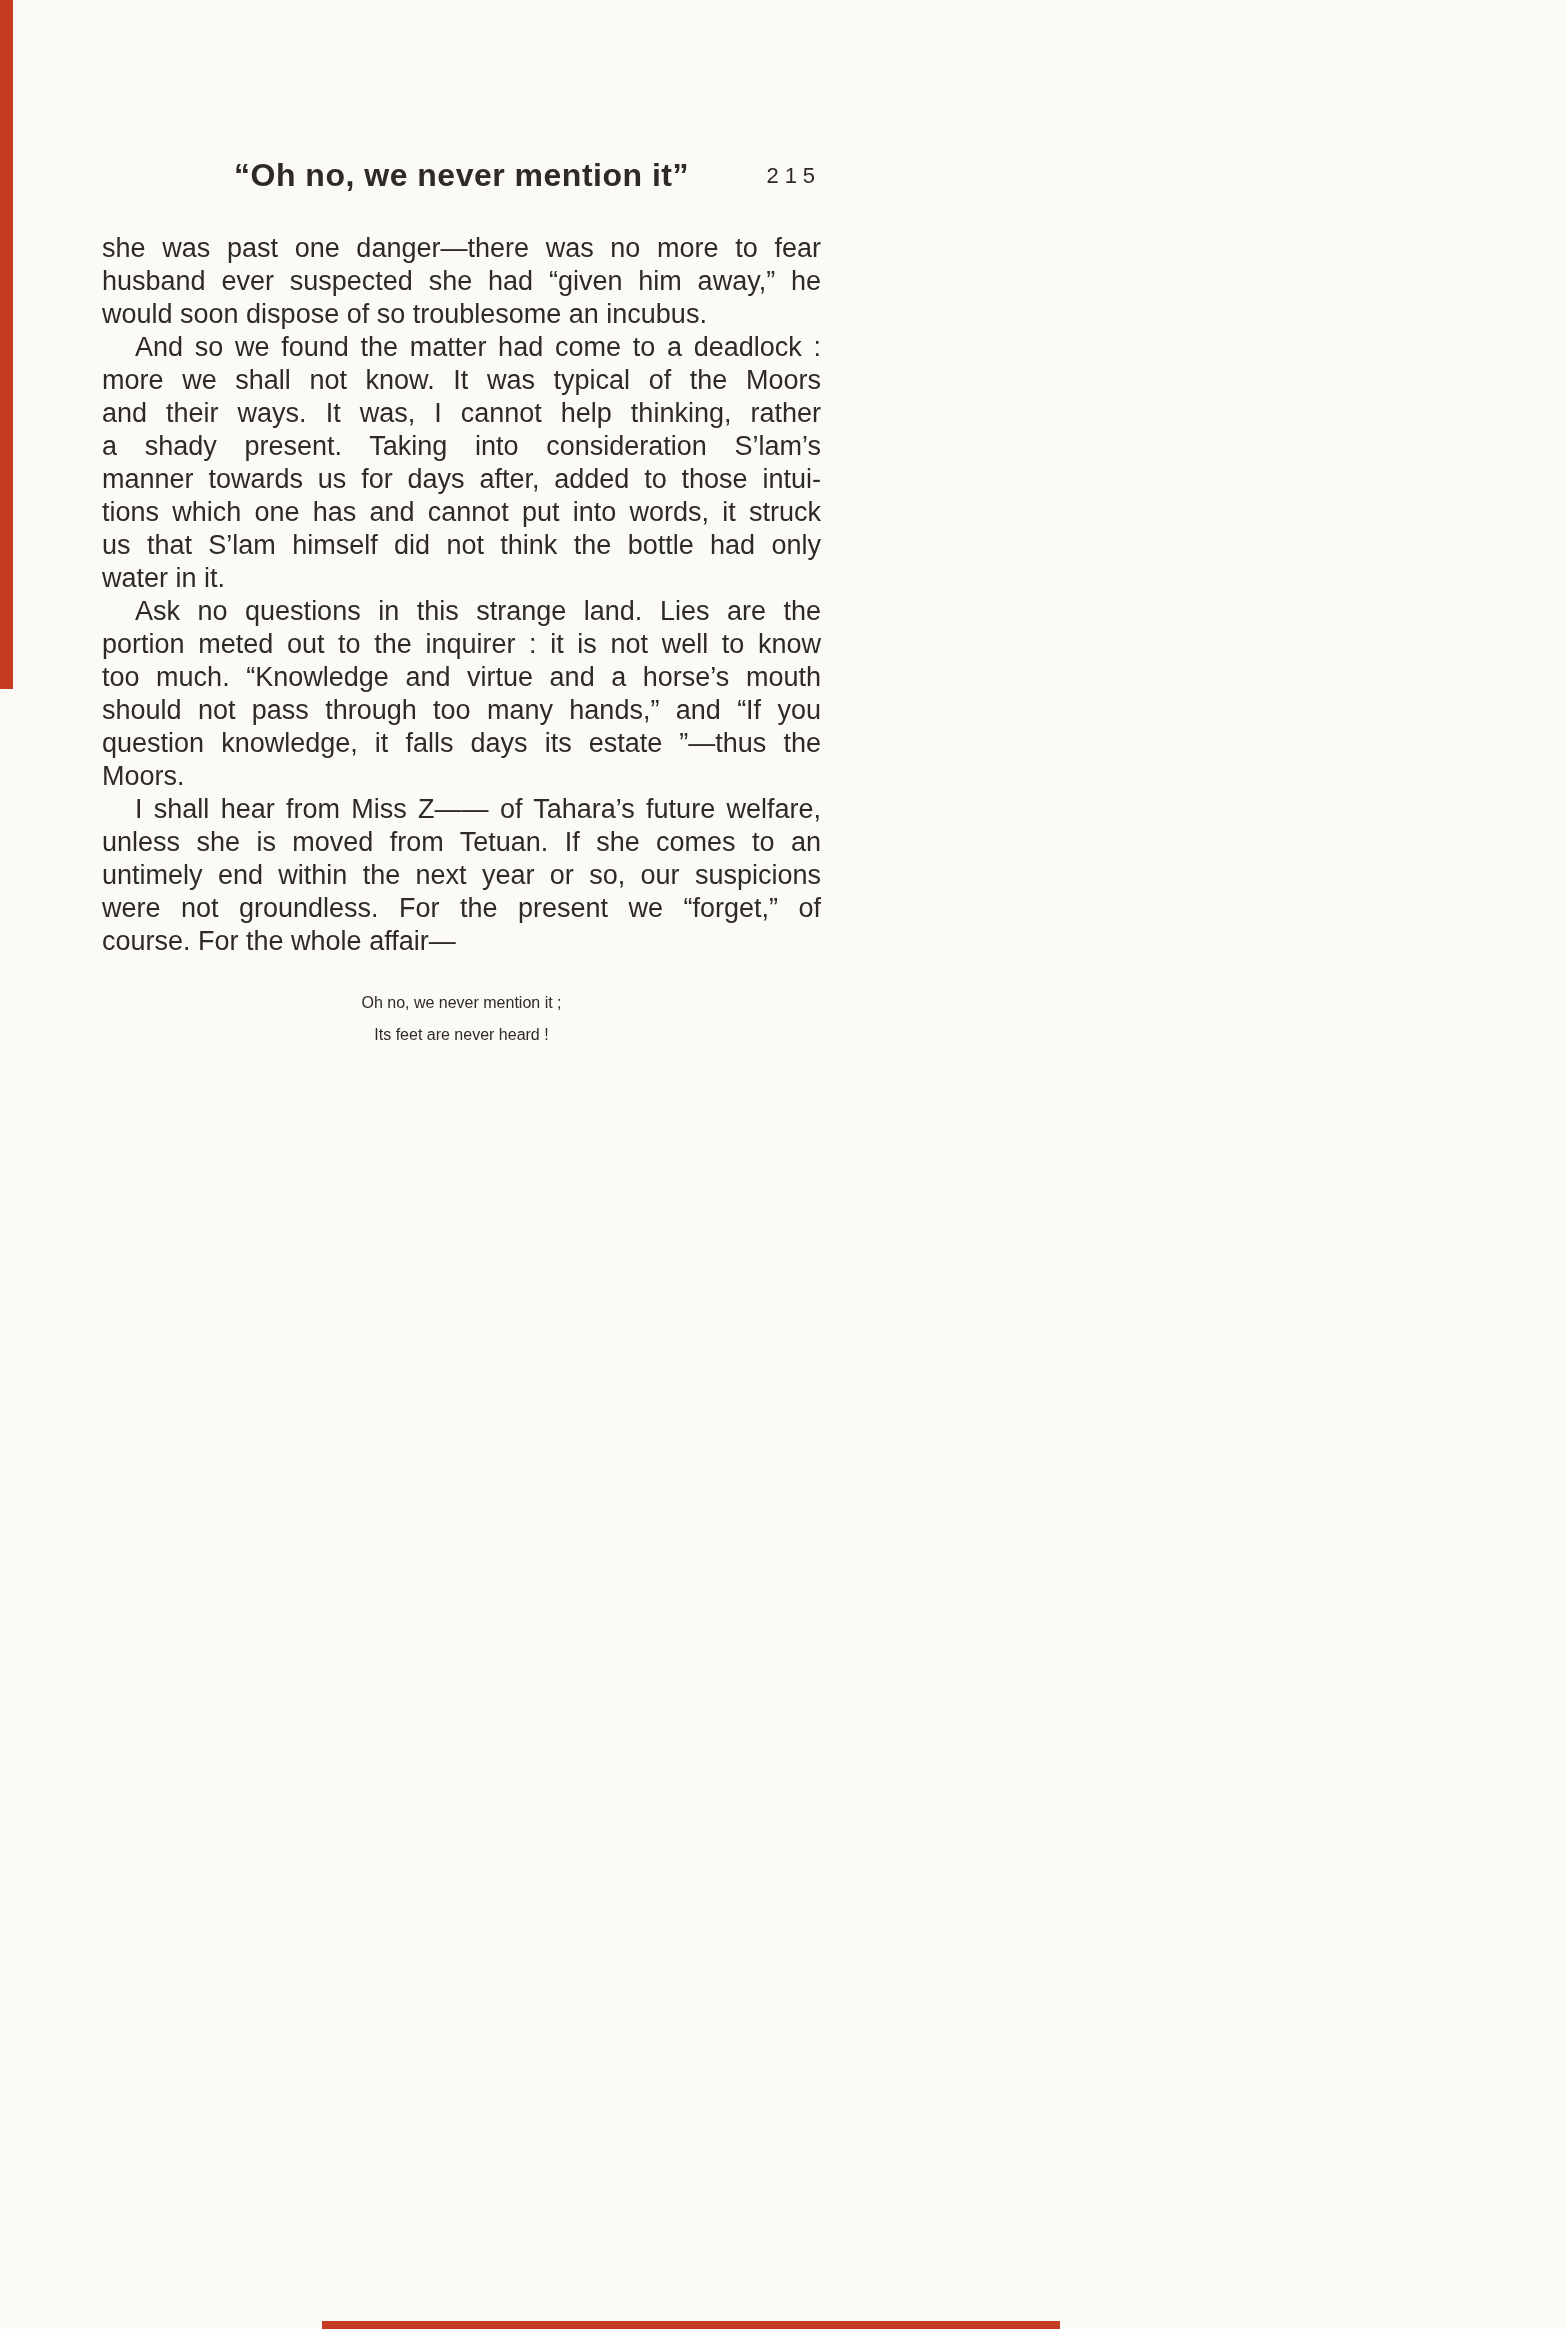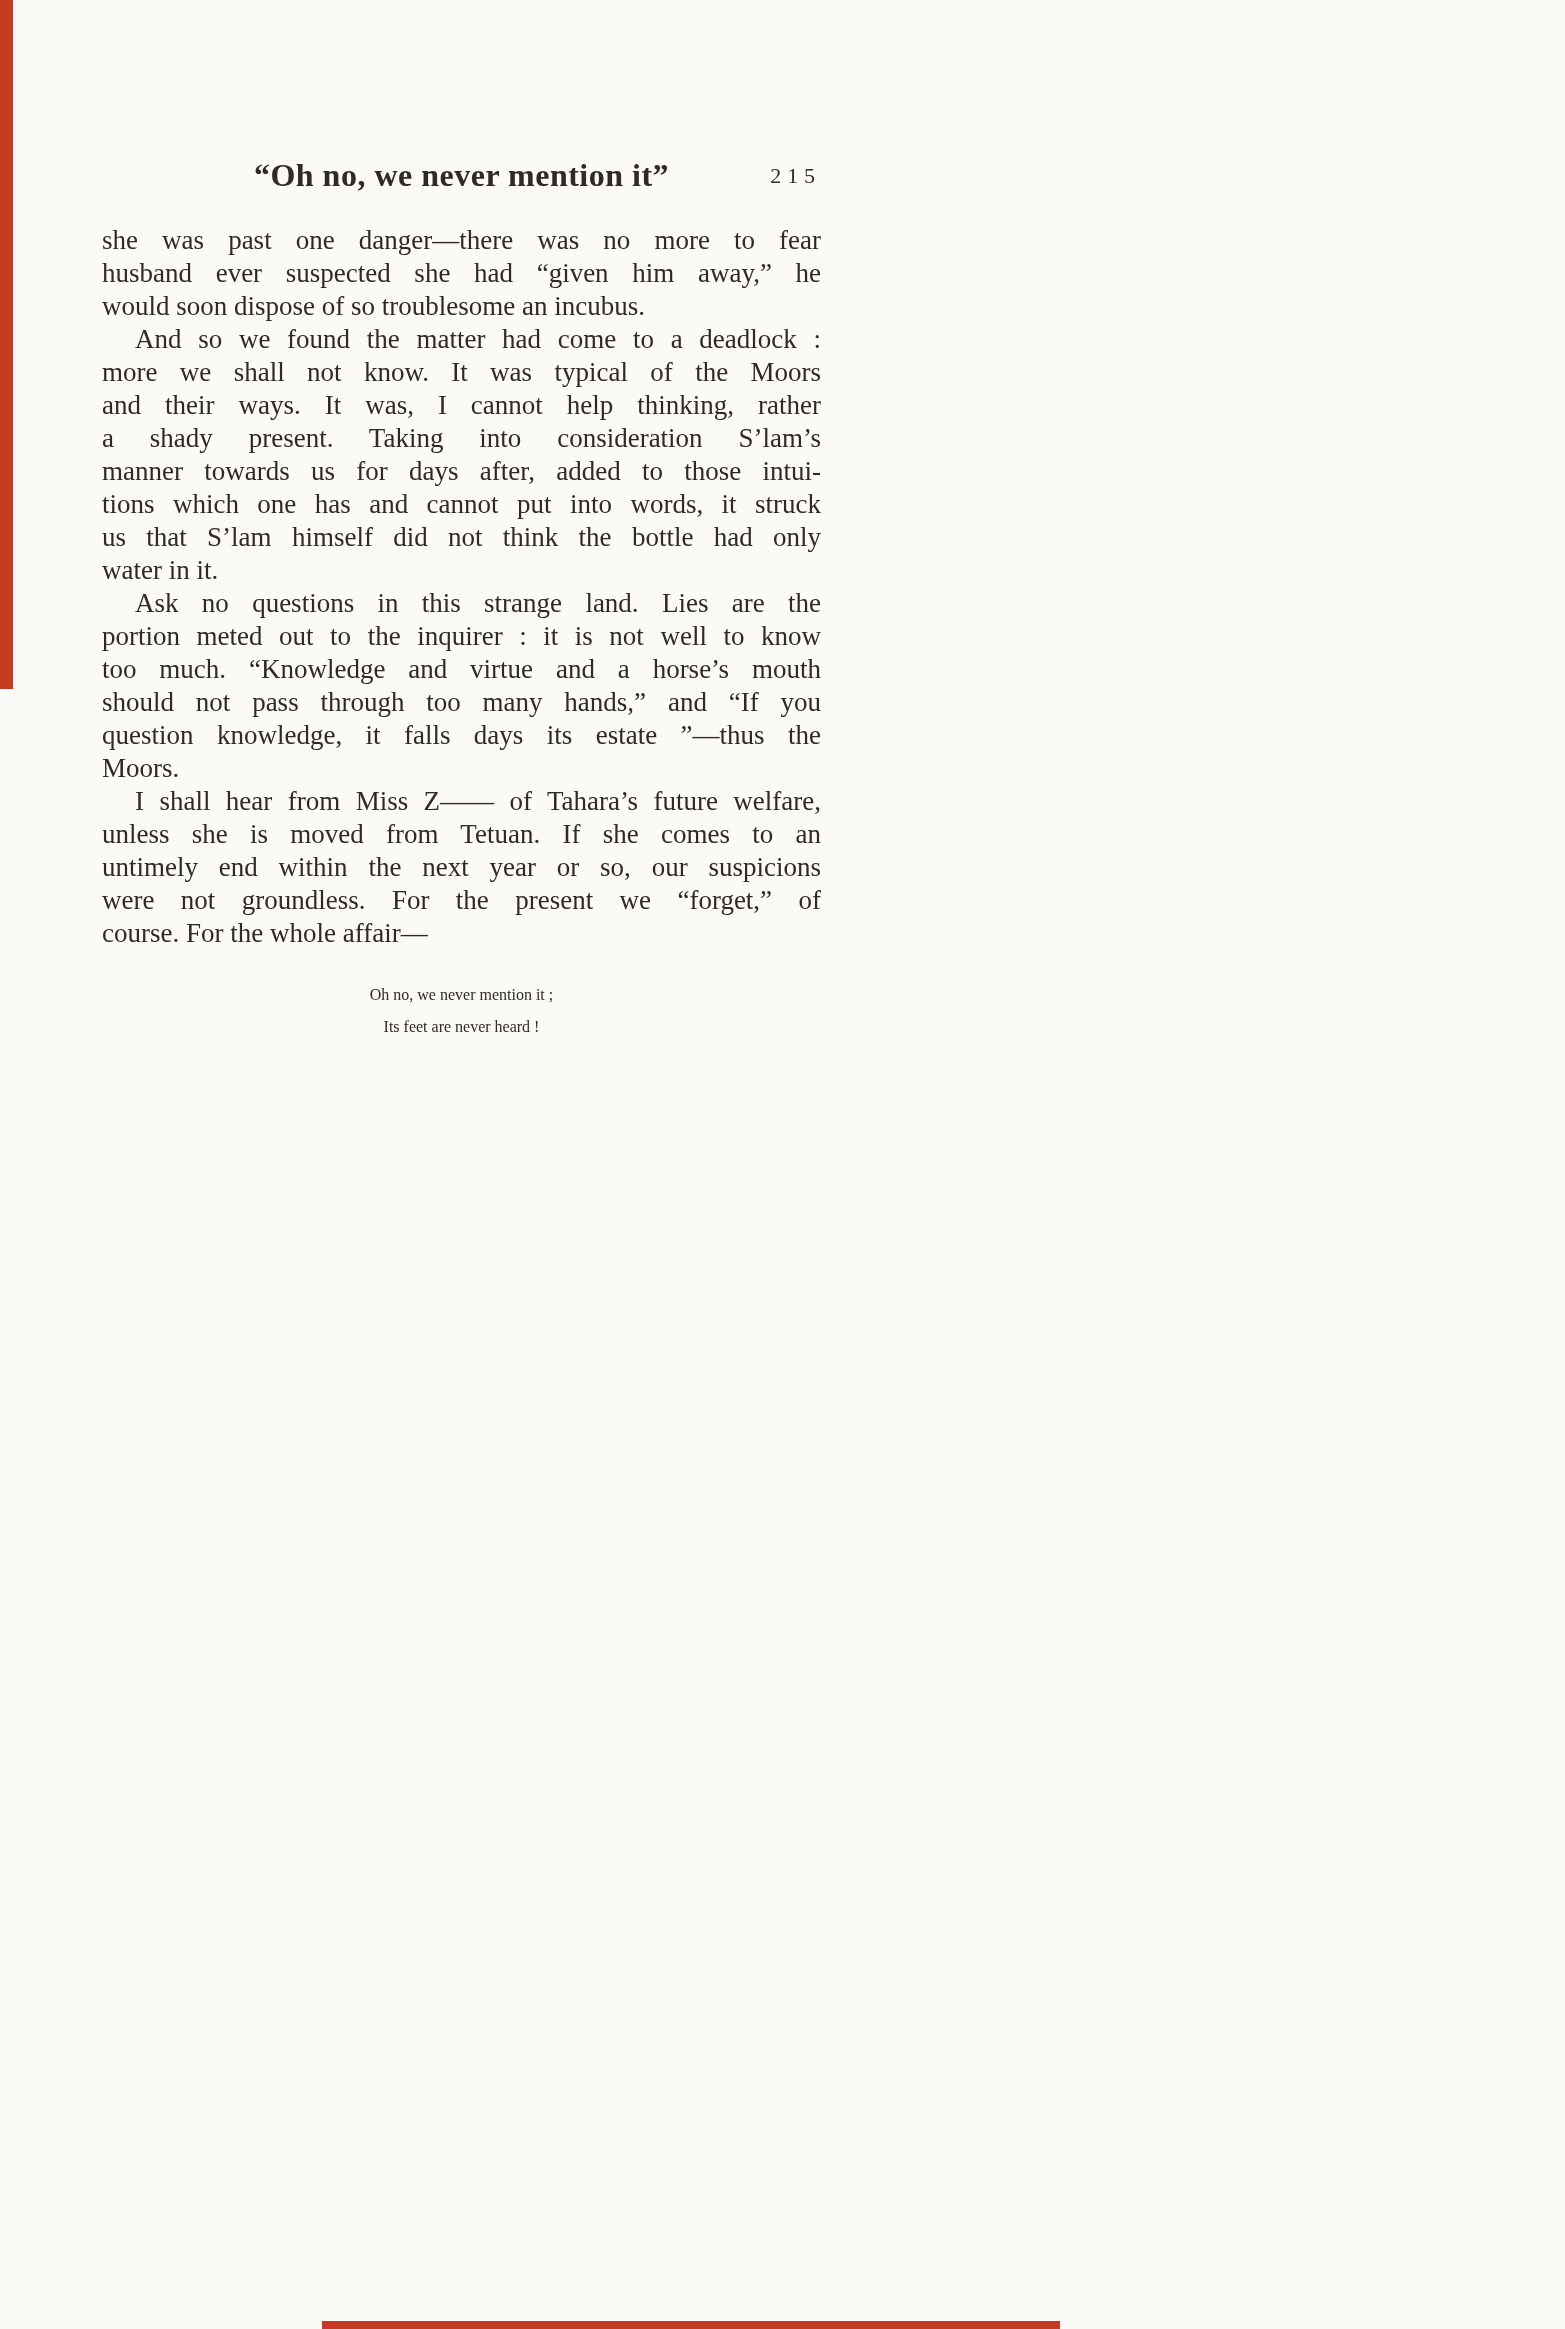--- a/index.html
+++ b/index.html
@@ -6,21 +6,21 @@
     margin: 0;
     padding: 0;
     background: #fbfaf7;
   }
   .scan {
     position: relative;
     width: 1278px;
     height: 2330px;
     background: #fbfaf7;
     overflow: hidden;
-    font-family: Liberation Serif, serif;
+    font-family: Liberation Sans, sans-serif;
     color: #2e2b27;
   }
   
   .edge {
     position: absolute;
     background: #c53a22;
   }
   .edge-left {
     left: 0; top: 0;
     width: 12.7px; height: 689px;
@@ -47,21 +47,21 @@
     position: absolute;
     right: 0;
     top: 6.8px;
     font-size: 22px;
     letter-spacing: 5.9px;
   }
   
   .text-block {
     position: absolute;
     left: 102px;
-    top: 224px;
+    top: 232px;
     width: 719px;
     font-size: 27px;
     line-height: 33px;
   }
   .paragraph { margin: 0; }
   .line {
     text-align: justify;
     text-align-last: justify;
     -moz-text-align-last: justify;
   }

